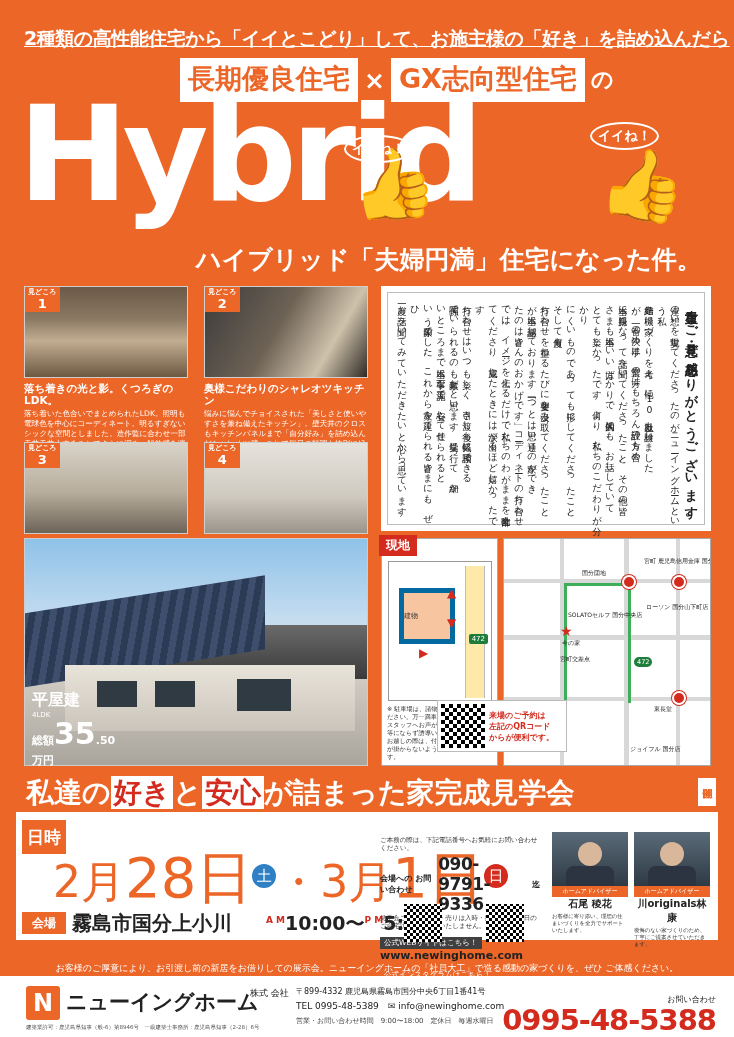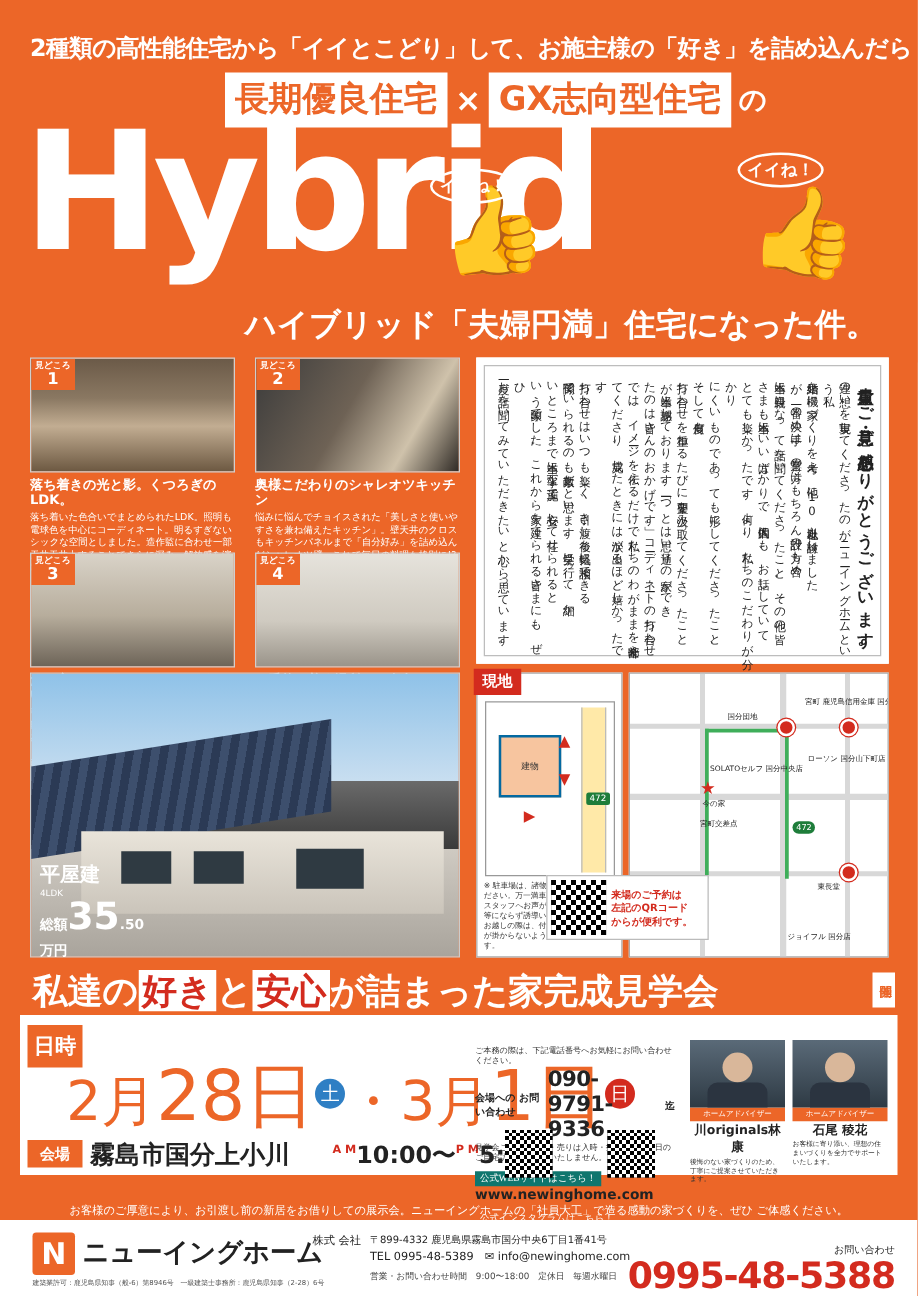--- a/index.html
+++ b/index.html
@@ -14,21 +14,21 @@
     background:#ec6628;
     overflow:hidden;
   }
   
   .head{
     position:absolute;left:0;top:0;width:734px;height:290px;
     background:#ec6628;color:#fff;
   }
   .head-line1{
     position:absolute;left:24px;top:26px;width:690px;
-    font-size:19px;font-weight:bold;letter-spacing:-0.5px;white-space:nowrap;
+    font-size:19px;font-weight:bold;letter-spacing:-0.5px;white-space:nowrap;text-decoration:underline;
   }
   .head-line2{
     position:absolute;left:180px;top:58px;display:flex;align-items:center;gap:6px;
   }
   .kw{
     background:#fff;color:#ec6628;font-weight:bold;font-size:27px;
     padding:3px 8px 5px 8px;letter-spacing:0px;
   }
   .xmark{font-size:25px;font-weight:bold;color:#fff;}
   .no{font-size:22px;font-weight:bold;color:#fff;}
@@ -108,22 +108,22 @@
   .genchi-tag{
     position:absolute;left:-3px;top:-4px;background:#d32b1e;color:#fff;
     font-size:12px;font-weight:bold;padding:2px 7px;
   }
   .plot{
     position:absolute;left:6px;top:22px;width:104px;height:140px;
     background:#fff;border:1px solid #999;box-sizing:border-box;
   }
   .plot .lot{
     position:absolute;left:10px;top:26px;width:46px;height:46px;
-    background:#f7c59f;border:2px solid #0369a1;
-    font-size:7px;color:#333;text-align:center;line-height:46px;
+    background:#f7c59f;border:5px solid #0369a1;
+    font-size:7px;color:#333;line-height:46px;font-family:Liberation Mono, monospace;
   }
   .plot .road{
     position:absolute;right:6px;top:4px;width:18px;height:132px;background:#ffe9a8;
     border-left:1px solid #bbb;border-right:1px solid #bbb;
   }
   .plot .arrow{position:absolute;color:#d32b1e;font-size:12px;font-weight:bold;}
   .rt472{
     position:absolute;right:3px;top:72px;background:#1e7d3a;color:#fff;
     font-size:7px;padding:1px 3px;border-radius:2px;
   }
@@ -230,21 +230,21 @@
   }
   .time sup{font-size:9px;color:#d32b1e;}
   .tel-block{
     position:absolute;left:364px;top:24px;width:160px;
   }
   .tel-note{font-size:6.5px;color:#333;line-height:8px;}
   .tel-row{display:flex;align-items:center;gap:3px;margin-top:2px;}
   .tel-ttl{font-size:8px;font-weight:bold;color:#222;}
   .tel-num{font-size:17px;font-weight:bold;color:#222;letter-spacing:-0.5px;}
   .web-ttl{
-    background:#0f766e;color:#fff;font-size:7.5px;padding:1px 4px;display:inline-block;margin-top:4px;font-family:Liberation Serif, serif;
+    background:#404040;color:#fff;font-size:7.5px;padding:1px 4px;display:inline-block;margin-top:4px;
   }
   .web-url{font-size:11px;font-weight:bold;color:#222;}
   .ig-ttl{background:#ec6628;color:#fff;font-size:7.5px;padding:1px 4px;display:inline-block;margin-top:3px;}
   .ig-url{font-size:9px;font-weight:bold;color:#222;}
   .panel-qr{
     position:absolute;left:388px;top:92px;width:38px;height:38px;
     background:repeating-linear-gradient(90deg,#000 0 3px,#fff 3px 6px),
                repeating-linear-gradient(0deg,#000 0 3px,#fff 3px 6px);
     background-blend-mode:difference;
   }
@@ -492,31 +492,31 @@
     <div class="panel-qr panel-qr2"></div>
 
     <div class="adv">
       <div class="adv-cards">
         <div class="adv-card">
           <div class="adv-photo">
             <div class="adv-face"></div>
               <div class="adv-body"></div>
           </div>
           <div class="adv-role">ホームアドバイザー</div>
-          <div class="adv-name">川originals林 康</div>
-          <div class="adv-txt">後悔のない家づくりのため、丁寧にご提案させていただきます。</div>
+          <div class="adv-name">石尾 稜花</div>
+          <div class="adv-txt">お客様に寄り添い、理想の住まいづくりを全力でサポートいたします。</div>
         </div>
         <div class="adv-card">
           <div class="adv-photo">
             <div class="adv-face"></div>
               <div class="adv-body"></div>
           </div>
           <div class="adv-role">ホームアドバイザー</div>
-          <div class="adv-name">石尾 稜花</div>
-          <div class="adv-txt">お客様に寄り添い、理想の住まいづくりを全力でサポートいたします。</div>
+          <div class="adv-name">川originals林 康</div>
+          <div class="adv-txt">後悔のない家づくりのため、丁寧にご提案させていただきます。</div>
         </div>
       </div>
     </div>
   </div>
 
   <div class="bottomnote">お客様のご厚意により、お引渡し前の新居をお借りしての展示会。ニューイングホームの「社員大工」で造る感動の家づくりを、ぜひ ご体感ください。</div>
 
   <div class="footer">
     <div class="logo-mark">N</div>
     <div class="logo-txt">ニューイングホーム</div>

